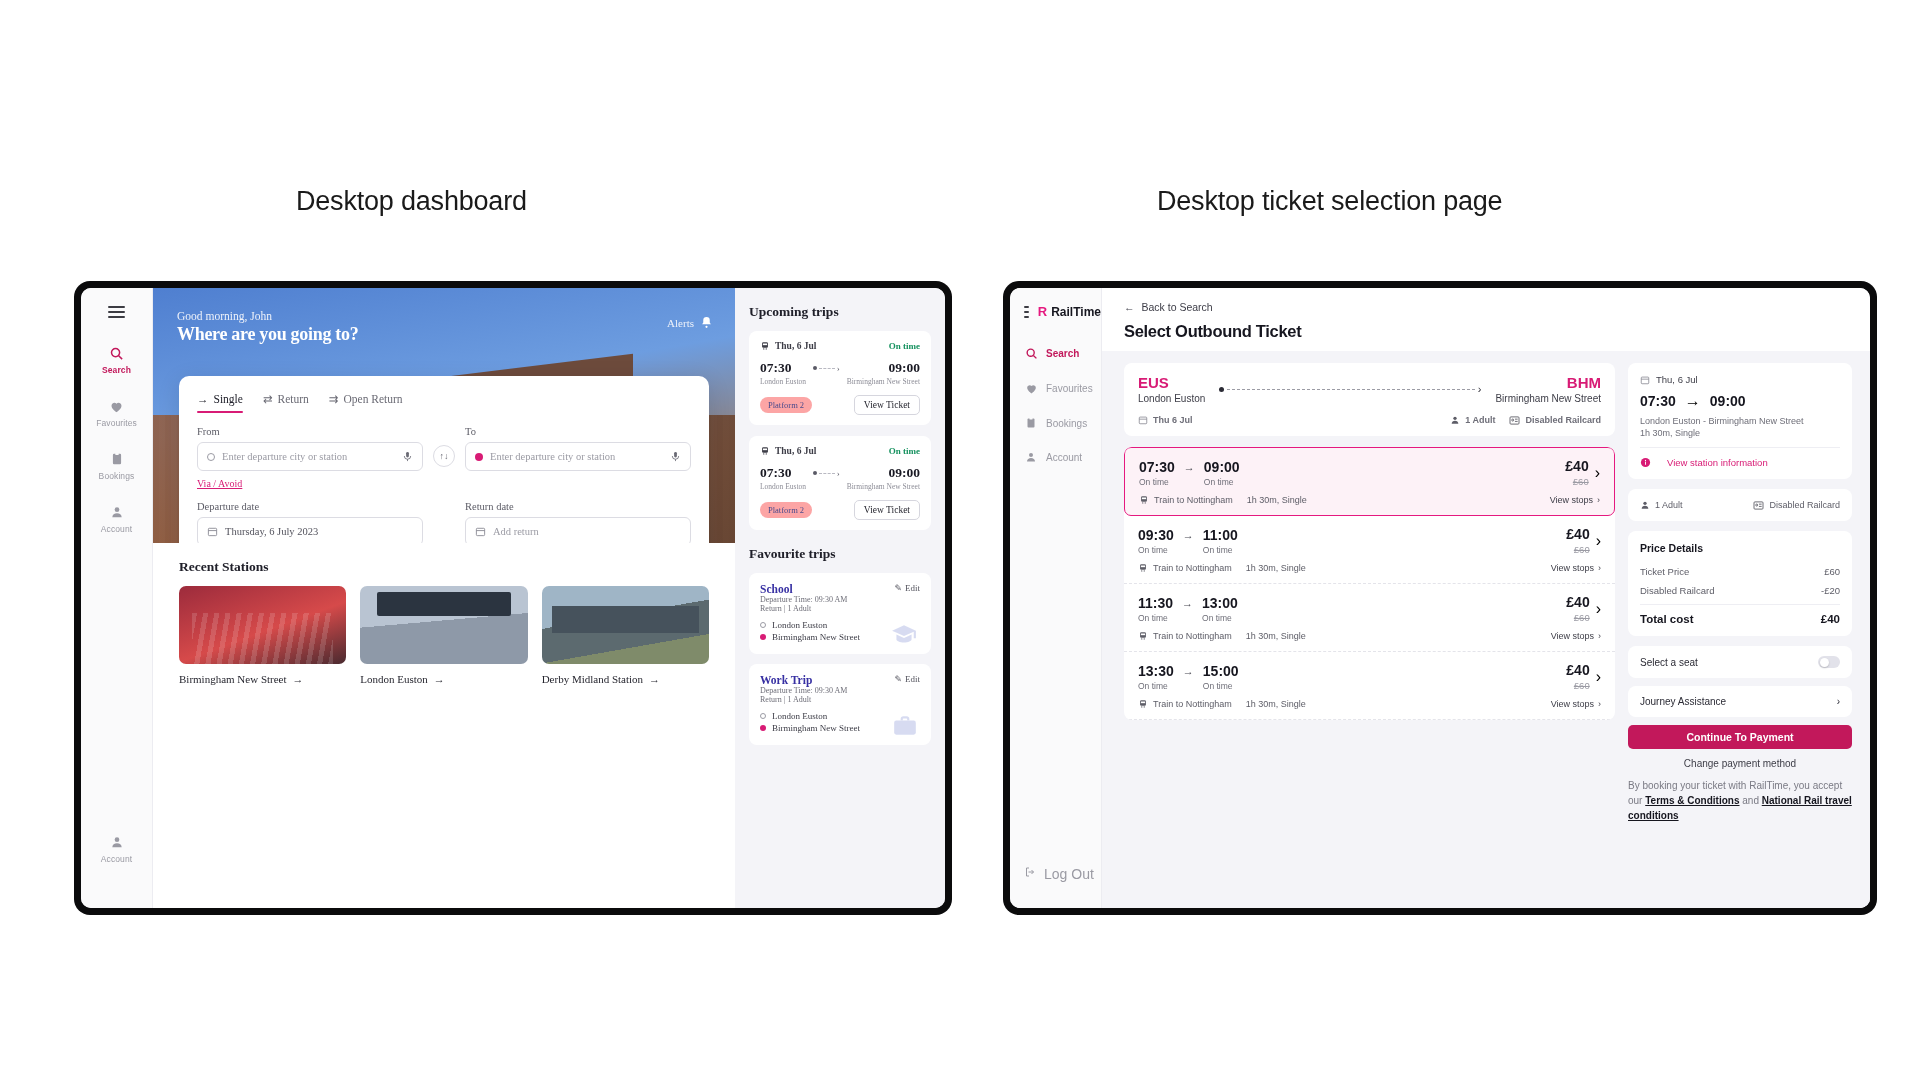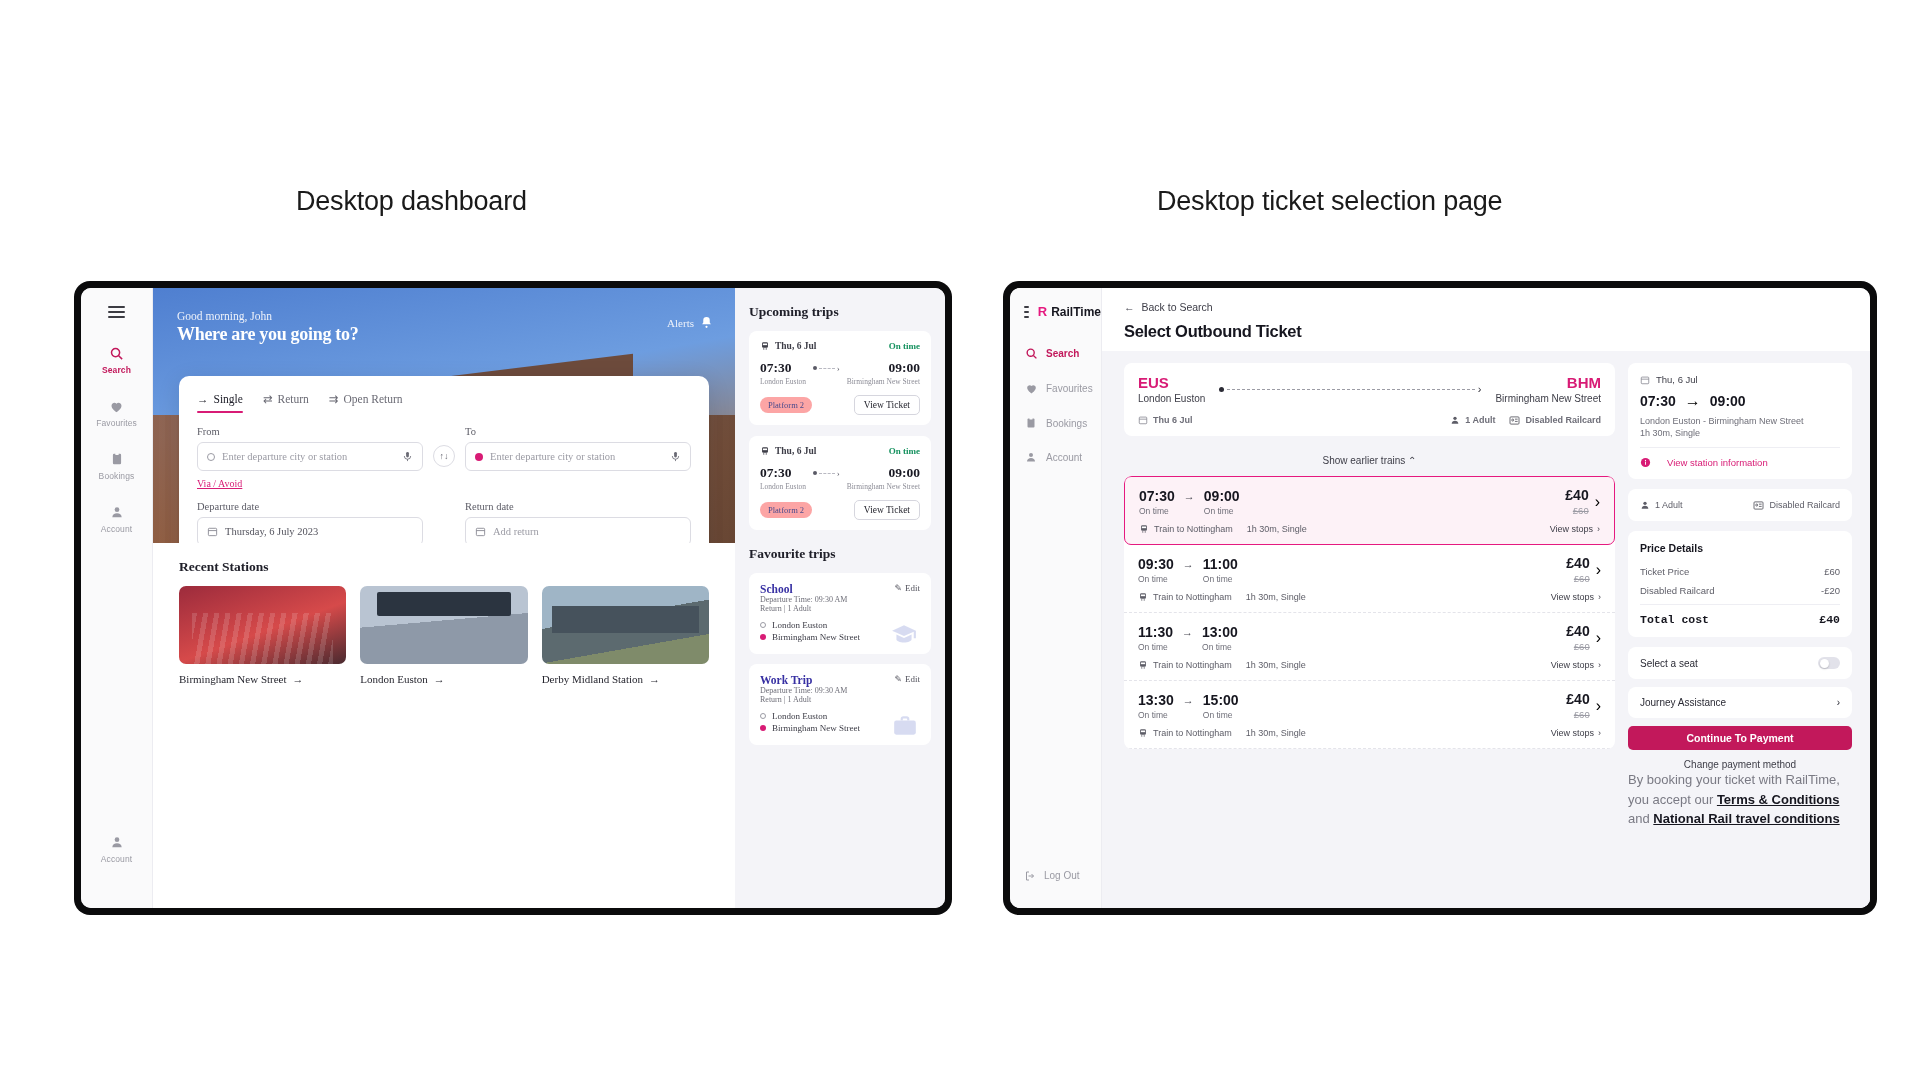--- a/index.html
+++ b/index.html
@@ -174,21 +174,21 @@
   .rsidebar { width: 92px; flex:0 0 92px; background:#fafafb; border-right:1px solid #ececf1;
               padding: 16px 0 0 14px; position: relative; }
   .brandrow { display:flex; align-items:center; gap: 9px; margin-bottom: 28px; }
   .brand { display:flex; align-items:center; gap:4px; font-size: 12px; font-weight:700; color:#16161f; }
   .brand .logo { color:#e5197f; font-weight:800; font-size: 13px; }
   .rnav { display:flex; align-items:center; gap:8px; margin-bottom: 22px; cursor:pointer;
           font-size: 10px; color:#9a9aa3; }
   .rnav.active { color:#c2185b; font-weight:700; }
   .rnav .ic { width:14px; display:flex; justify-content:center; }
   .logout { position:absolute; bottom: 26px; left:14px; display:flex; align-items:flex-start;
-            gap:8px; font-size:10px; color:#9a9aa3; cursor:pointer;}
+            gap:8px; font-size:14px; color:#9a9aa3; cursor:pointer;}
 
   .rmain { flex: 1; min-width: 0; display: flex; flex-direction: column; background:#fff; }
   .rhead { padding: 13px 22px 10px; }
   .backlink { display:flex; align-items:center; gap:7px; font-size: 10.5px; color:#3d3d47; cursor:pointer; }
   .ptitle { font-size: 16.5px; font-weight:700; color:#16161f; margin-top: 9px; letter-spacing:-.3px;}
   .rbody { flex:1; display:flex; gap: 13px; padding: 0 18px 0 22px; background:#f4f4f8;
            padding-top: 12px; min-height:0; }
   .rleft { flex: 1; min-width: 0; }
   .journeycard { background:#fff; border-radius: 8px; padding: 11px 14px; margin-bottom: 11px; }
   .jc-top { display:flex; align-items:center; justify-content:center; }
@@ -230,31 +230,31 @@
   .sc-info { display:flex; align-items:flex-end; gap:16px; margin-top: 9px;
              font-size: 9.5px; color:#d81b75; cursor:pointer; padding-top:9px; border-top:1px solid #eeeef3;}
   .sc-pax { display:flex; align-items:center; justify-content:space-between;
             font-size: 9px; color:#5d5d67; }
   .sc-pax span { display:flex; align-items:center; gap:5px; }
   .pd-title { font-size: 10.5px; font-weight:700; color:#16161f; margin-bottom: 8px; }
   .pd-row { display:flex; justify-content:space-between; font-size: 9.5px;
             color:#5d5d67; padding: 4px 0; }
   .pd-total { display:flex; justify-content:space-between; font-size: 11.5px;
               font-weight:700; color:#16161f; padding-top: 8px; margin-top: 4px;
-              border-top: 1px solid #eeeef3; font-family: Liberation Mono, monospace; }
+              border-top: 1px solid #eeeef3; }
   .opt-row { display:flex; align-items:center; justify-content:space-between;
              background:#fff; border-radius:8px; padding: 10px 12px; margin-bottom:8px;
              font-size: 10px; color:#2b2b35; cursor:pointer; }
   .toggle { width: 22px; height: 12px; border-radius: 7px; background:#e2e2ea; position:relative; }
   .toggle::after { content:""; position:absolute; width:9px; height:9px; border-radius:50%;
                    background:#fff; top:1.5px; left:2px; box-shadow:0 1px 2px rgba(0,0,0,.2);}
   .paybtn { width:100%; background:#c2185b; color:#fff; border:none; border-radius:5px;
             height: 24px; font-size: 10.5px; font-weight:700; cursor:pointer; font-family:inherit; }
   .changepay { text-align:center; font-size: 10px; color:#3d3d47; margin-top: 9px; cursor:pointer; }
-  .terms { font-size: 13px; color:#7a7a84; line-height: 1.5; text-align:left; }
+  .terms { font-size: 10px; color:#7a7a84; line-height: 1.5; margin-top: 9px; text-align:left; }
   .terms u { color:#16161f; font-weight:600; }
   svg { display:block; }
 </style>
 </head>
 <body>
 
 <div class="page">
 
   <div class="panel-caption" id="cap-left">Desktop dashboard</div>
   <div class="panel-caption" id="cap-right">Desktop ticket selection page</div>
@@ -711,24 +711,20 @@
                           <line x1="13" y1="7" x2="19" y2="7"></line>
                           <line x1="13" y1="12" x2="19" y2="12"></line>
                         </svg>
                     </span>
                     <span>Disabled Railcard</span>
                   </span>
                 </span>
               </div>
             </div>
 
-            <div class="earlier">
-              <span>Show earlier trains</span>
-              <span> ⌃</span>
-            </div>
 
             <div class="ticketlist">
 
               <div class="trow sel">
                 <div class="tr-top">
                   <div class="tr-times">
                     <div>
                       <div class="tr-t">07:30</div>
                       <div class="tr-sub">On time</div>
                     </div>

